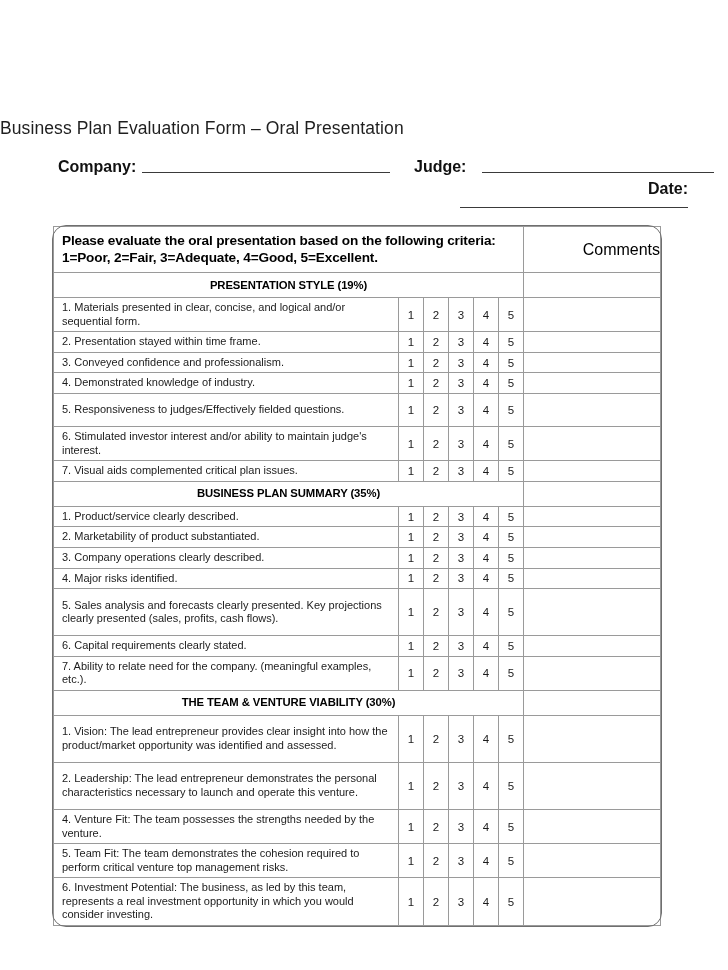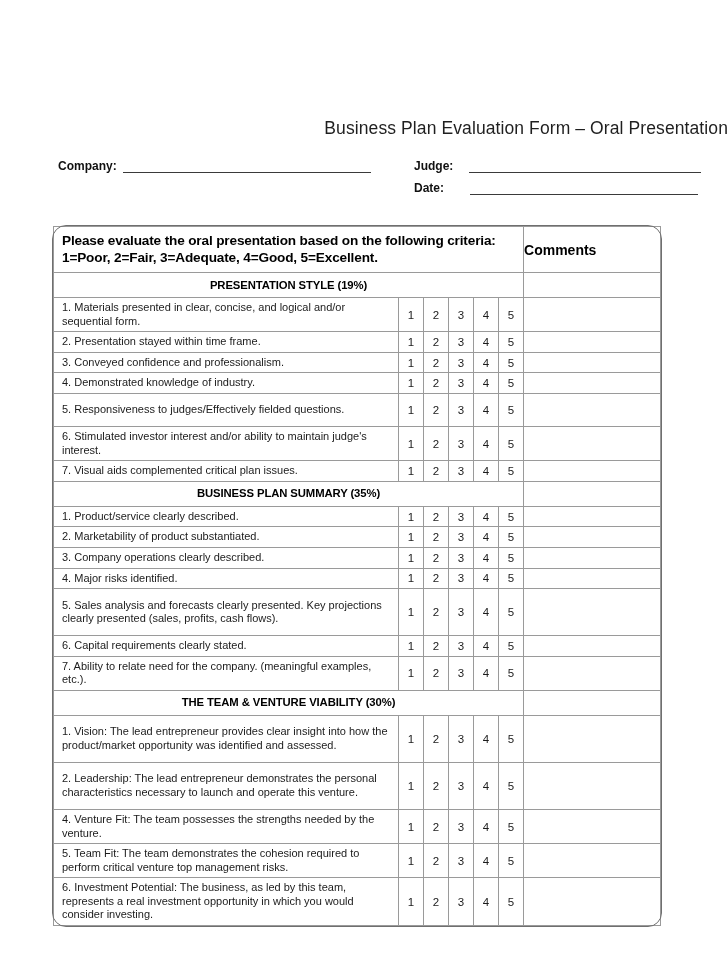--- a/index.html
+++ b/index.html
@@ -22,60 +22,60 @@
     background: #ffffff;
     box-sizing: border-box;
   }
 
   
   .doc-title {
     position: absolute;
     top: 118px;
     left: 0;
     width: 728px;
-    text-align: right;
+    text-align: left;
     font-size: 17.5px;
     font-weight: 400;
     letter-spacing: 0.1px;
     color: #1f1f1f;
   }
 
   
   .header-fields {
     position: absolute;
     top: 158px;
     left: 0;
     width: 728px;
     height: 46px;
   }
   .fld {
     position: absolute;
     display: flex;
     align-items: flex-end;
-    font-size: 12px;
+    font-size: 16px;
     font-weight: bold;
     color: #111;
   }
   .fld .lbl {
     white-space: nowrap;
     line-height: 13px;
   }
   .fld .rule {
     display: inline-block;
     border-bottom: 1.6px solid #3a3a3a;
     height: 12px;
     margin-left: 6px;
   }
   .fld-company { left: 58px;  top: 2px; }
   .fld-company .rule { width: 248px; }
 
   .fld-judge   { left: 414px; top: 2px; }
   .fld-judge .rule { width: 232px; margin-left: 16px; }
 
-  .fld-date    { left: 414px; top: 24px; }
+  .fld-date    { left: 434px; top: 24px; flex-direction: column; }
   .fld-date .rule { width: 228px; margin-left: 26px; }
 
   
   .eval-table {
     position: absolute;
     left: 53px;
     top: 226px;
     width: 607px;
     border-collapse: collapse;
     table-layout: fixed;
@@ -102,23 +102,23 @@
   
   .cell-instructions {
     padding: 5px 8px 6px 8px !important;
     font-size: 13.6px;
     font-weight: bold;
     line-height: 17px;
     color: #000;
     letter-spacing: -0.15px;
   }
   .cell-comments-head {
-    text-align: left;
-    font-size: 14px;
-    font-weight: bold;
+    text-align: right;
+    font-size: 16px;
+    font-weight: normal;
     color: #000;
   }
 
   
   .cell-section {
     text-align: center;
     font-size: 11.3px;
     font-weight: bold;
     color: #000;
     height: 19px;

